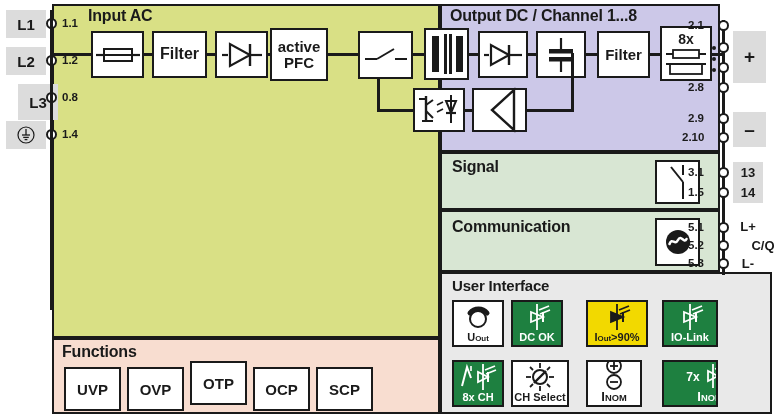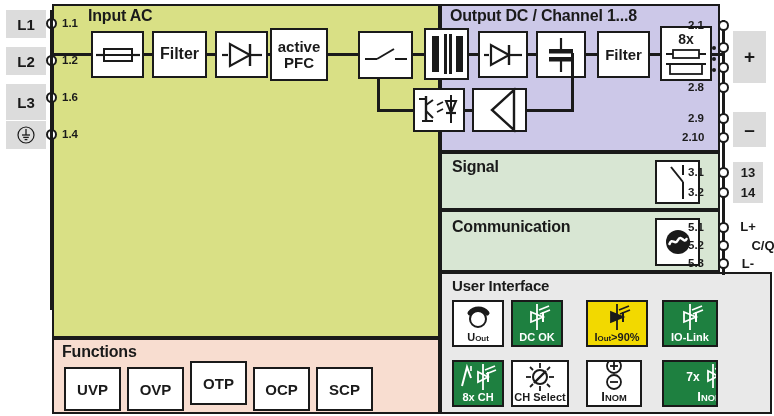--- a/index.html
+++ b/index.html
@@ -62,39 +62,39 @@
 
   <div class="panel-title" style="left:88px;top:7px;font-size:16px;">Input AC</div>
   <div class="panel-title" style="left:450px;top:7px;font-size:16px;">Output DC / Channel 1...8</div>
   <div class="panel-title" style="left:452px;top:158px;font-size:16px;">Signal</div>
   <div class="panel-title" style="left:452px;top:218px;font-size:16px;">Communication</div>
   <div class="panel-title" style="left:452px;top:277px;font-size:15px;">User Interface</div>
   <div class="panel-title" style="left:62px;top:343px;font-size:16px;">Functions</div>
 
   <div class="chip" style="left:6px;top:10px;width:40px;height:28px;">L1</div>
   <div class="chip" style="left:6px;top:47px;width:40px;height:28px;">L2</div>
-  <div class="chip" style="left:6px;top:84px;width:40px;height:36px;">L3</div>
+  <div class="chip" style="left:18px;top:84px;width:40px;height:36px;">L3</div>
   <div class="chip" style="left:6px;top:121px;width:40px;height:28px;">
     <span>
       <svg width="20" height="20" viewBox="0 0 20 20">
         <circle cx="10" cy="10" r="8" fill="none" stroke="#1a1a1a" stroke-width="1.2"></circle>
         <line x1="10" y1="4" x2="10" y2="10" stroke="#1a1a1a" stroke-width="1.3"></line>
         <line x1="6" y1="10" x2="14" y2="10" stroke="#1a1a1a" stroke-width="1.3"></line>
         <line x1="7.2" y1="12.4" x2="12.8" y2="12.4" stroke="#1a1a1a" stroke-width="1.3"></line>
         <line x1="8.6" y1="14.6" x2="11.4" y2="14.6" stroke="#1a1a1a" stroke-width="1.3"></line>
       </svg>
     </span>
   </div>
 
   <div class="term" style="left:46px;top:18px;"></div>
   <div class="term-num" style="left:62px;top:17px;">1.1</div>
   <div class="term" style="left:46px;top:55px;"></div>
   <div class="term-num" style="left:62px;top:54px;">1.2</div>
   <div class="term" style="left:46px;top:92px;"></div>
-  <div class="term-num" style="left:62px;top:91px;">1.6</div>
+  <div class="term-num" style="left:62px;top:91px;">0.8</div>
   <div class="term" style="left:46px;top:129px;"></div>
   <div class="term-num" style="left:62px;top:128px;">1.4</div>
 
   <div class="blk" style="left:91px;top:31px;width:53px;height:47px;">
     <svg width="44" height="22" viewBox="0 0 44 22">
       <line x1="0" y1="11" x2="8" y2="11" stroke="#1a1a1a" stroke-width="2.2"></line>
       <rect x="8" y="5" width="28" height="12" fill="none" stroke="#1a1a1a" stroke-width="2"></rect>
       <line x1="8" y1="11" x2="36" y2="11" stroke="#1a1a1a" stroke-width="2"></line>
       <line x1="36" y1="11" x2="44" y2="11" stroke="#1a1a1a" stroke-width="2.2"></line>
     </svg>
@@ -236,21 +236,21 @@
     <svg width="30" height="34" viewBox="0 0 30 34">
       <line x1="20" y1="0" x2="20" y2="10" stroke="#1a1a1a" stroke-width="2"></line>
       <line x1="8" y1="2" x2="20" y2="17" stroke="#1a1a1a" stroke-width="2"></line>
       <line x1="20" y1="17" x2="20" y2="34" stroke="#1a1a1a" stroke-width="2"></line>
     </svg>
   </div>
   <div class="term" style="left:718px;top:167px;"></div>
   <div class="term-num" style="left:688px;top:166px;">3.1</div>
   <div class="chip" style="left:733px;top:162px;width:30px;height:21px;font-size:13px;">13</div>
   <div class="term" style="left:718px;top:187px;"></div>
-  <div class="term-num" style="left:688px;top:186px;">3.2</div>
+  <div class="term-num" style="left:688px;top:186px;">1.5</div>
   <div class="chip" style="left:733px;top:182px;width:30px;height:21px;font-size:13px;">14</div>
 
   <div class="blk" style="left:655px;top:218px;width:45px;height:48px;">
     <svg width="30" height="30" viewBox="0 0 30 30">
       <circle cx="15" cy="15" r="12" fill="#1a1a1a"></circle>
       <path d="M6.5 17 C9 10, 12 19, 15 13 C18 7, 21 17, 23.5 12" fill="none" stroke="#ffffff" stroke-width="2.6" stroke-linecap="round"></path>
     </svg>
   </div>
   <div class="term" style="left:718px;top:222px;"></div>
   <div class="term-num" style="left:688px;top:221px;">5.1</div>

